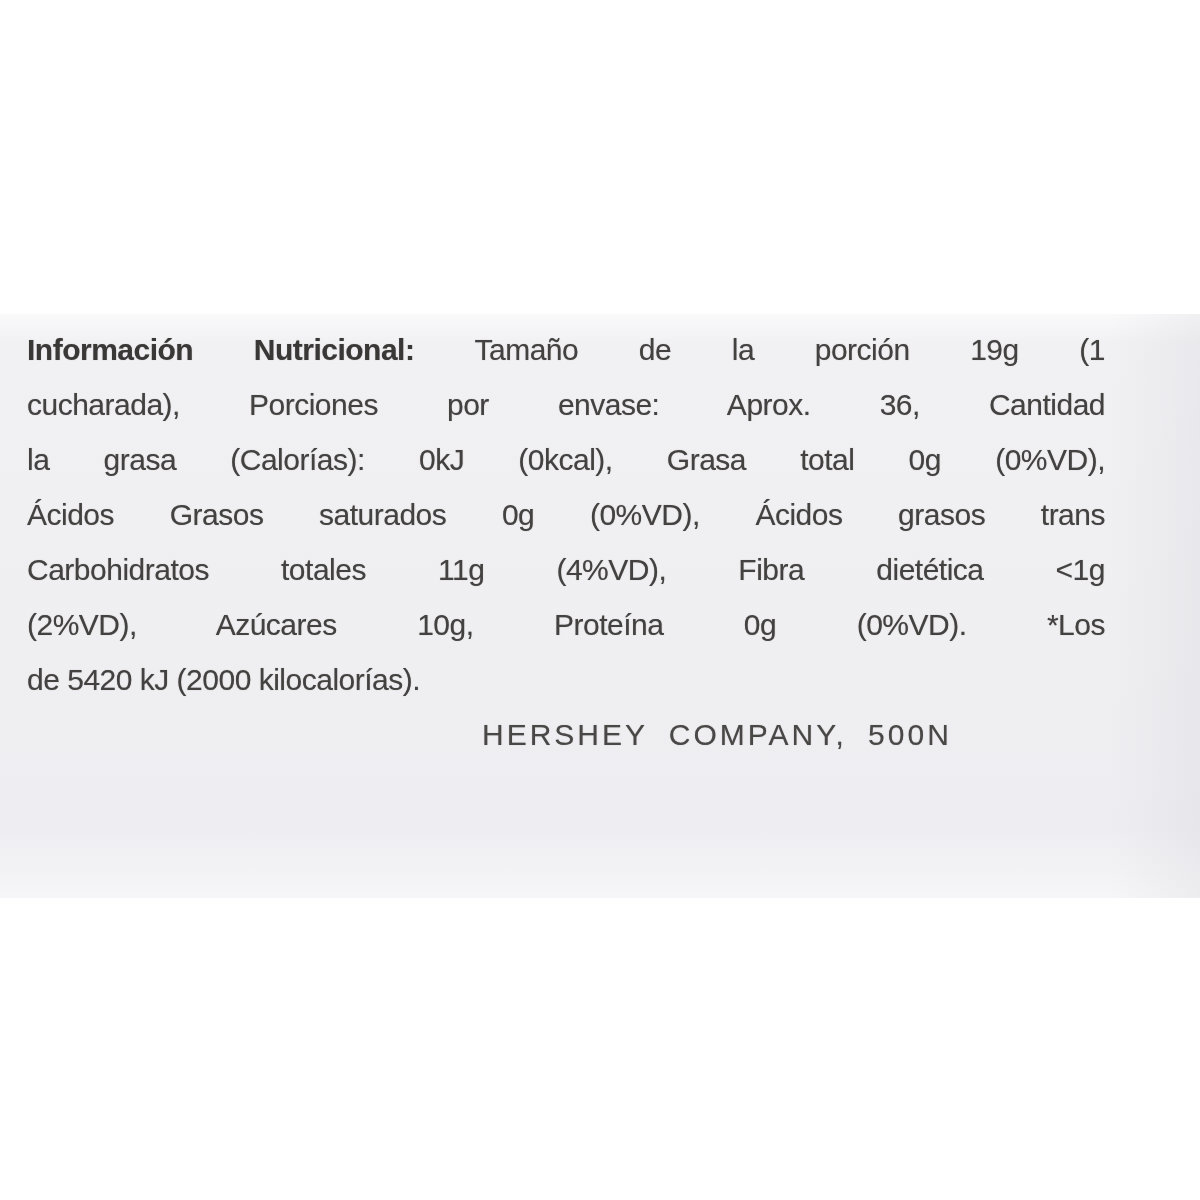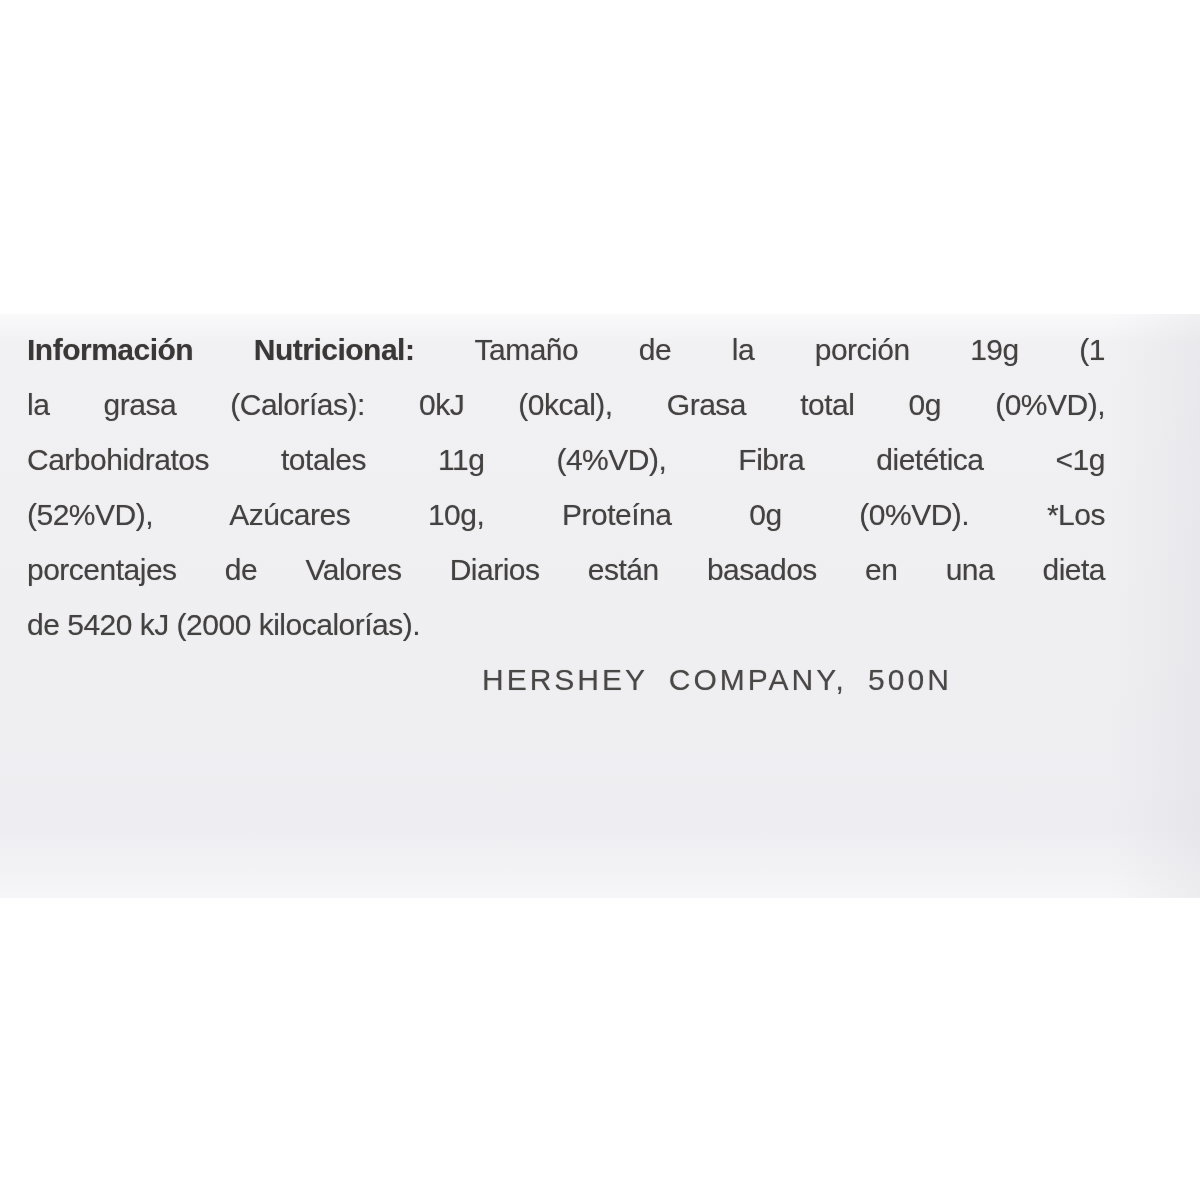--- a/index.html
+++ b/index.html
@@ -68,21 +68,22 @@
 </head>
 <body>
 
 <div class="photo-band">
   <div class="text-block">
 
     <div class="line">
       <span class="title-bold">Información Nutricional:</span><span> Tamaño de la porción 19g (1</span>
     </div>
 
+    <div class="line">cucharada), Porciones por envase: Aprox. 36, Cantidad</div>
     <div class="line">la grasa (Calorías): 0kJ (0kcal), Grasa total 0g (0%VD),</div>
+    <div class="line">Ácidos Grasos saturados 0g (0%VD), Ácidos grasos trans</div>
     <div class="line">Carbohidratos totales 11g (4%VD), Fibra dietética &lt;1g</div>
-    <div class="line">(52%VD), Azúcares 10g, Proteína 0g (0%VD). *Los</div>
-    <div class="line">porcentajes de Valores Diarios están basados en una dieta</div>
+    <div class="line">(2%VD), Azúcares 10g, Proteína 0g (0%VD). *Los</div>
     <div class="line last">de 5420 kJ (2000 kilocalorías).</div>
 
     <div class="line last cutoff-line">HERSHEY COMPANY, 500N</div>
   </div>
 </div>
 
 </body></html>

